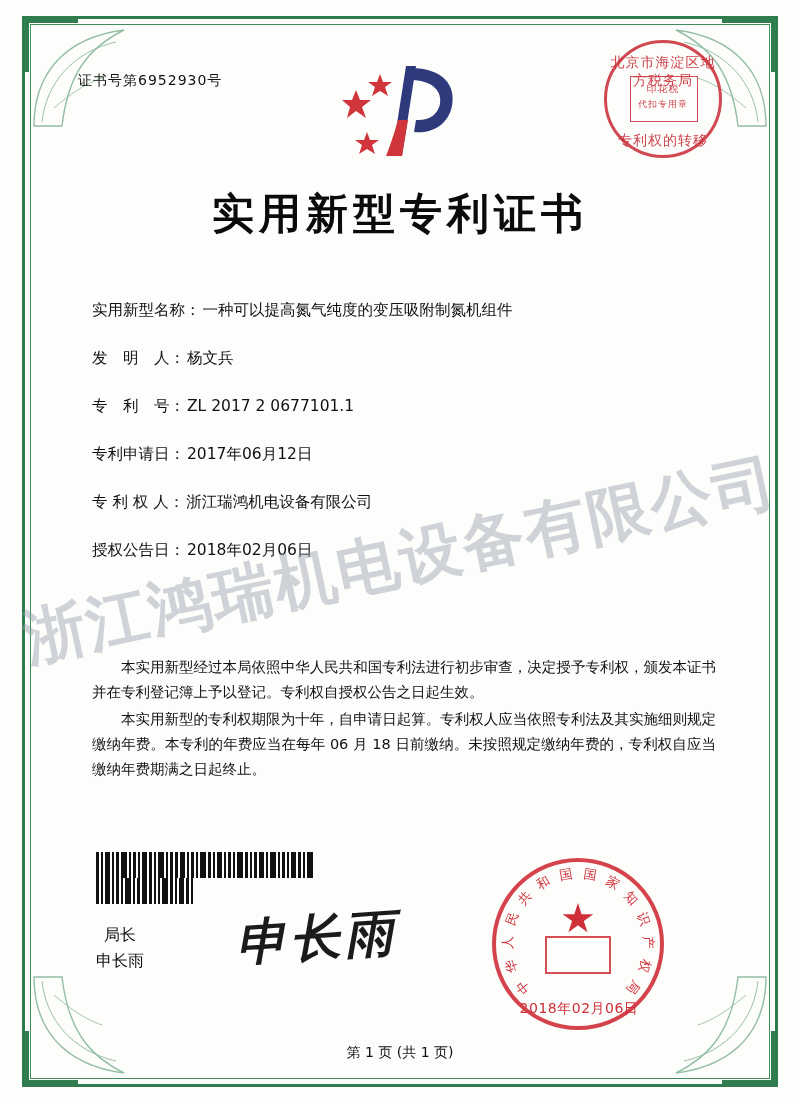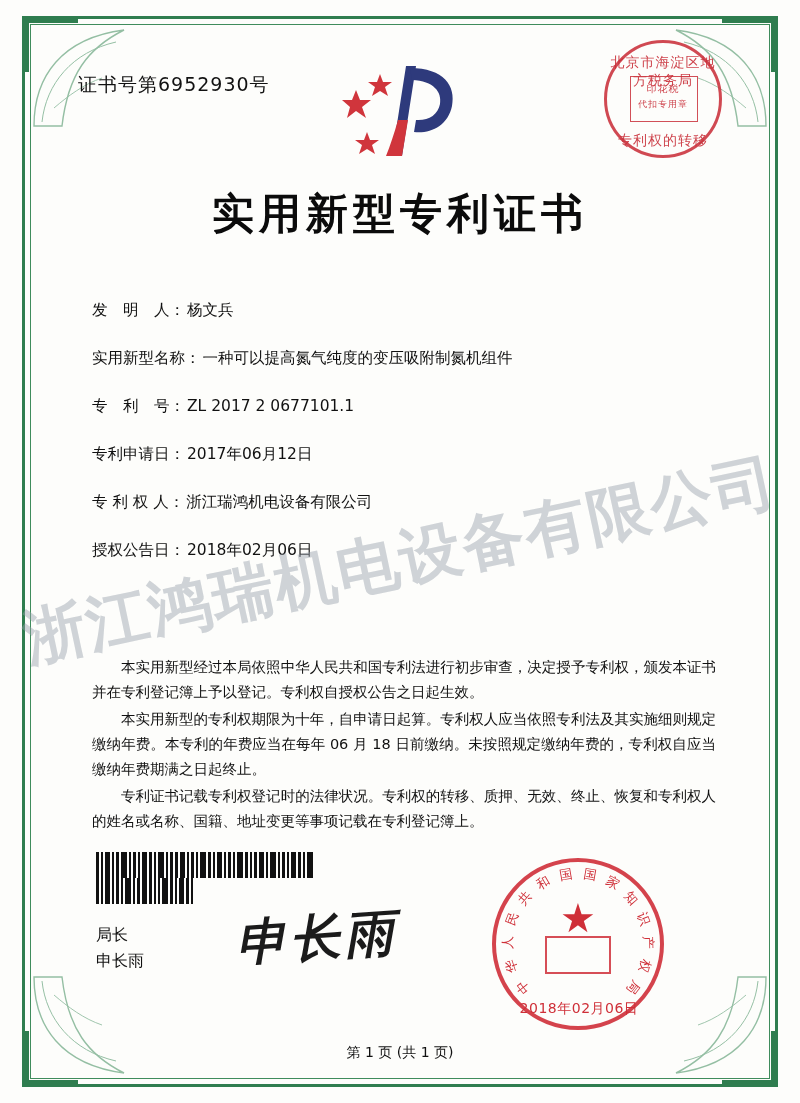--- a/index.html
+++ b/index.html
@@ -73,21 +73,21 @@
   .leaf.tr { right: 28px; top: 22px; transform: scaleX(-1); }
   .leaf.bl { left: 28px; bottom: 22px; transform: scaleY(-1); }
   .leaf.br { right: 28px; bottom: 22px; transform: scale(-1,-1); }
 
   
   .cert-number {
     position: absolute;
     left: 78px;
     top: 72px;
     font-family: "DejaVu Sans", sans-serif;
-    font-size: 19px;
+    font-size: 14px;
     color: #111;
     letter-spacing: 1px;
   }
   .logo {
     position: absolute;
     left: 340px;
     top: 60px;
     width: 130px;
     height: 110px;
   }
@@ -200,20 +200,21 @@
 
   
   .sign-block {
     position: absolute;
     left: 96px;
     top: 922px;
     font-family: "DejaVu Sans", sans-serif;
     font-size: 16px;
     color: #111;
     line-height: 26px;
+    text-align: center;
   }
   .handwriting {
     position: absolute;
     left: 236px;
     top: 905px;
     font-family: "DejaVu Serif", serif;
     font-size: 50px;
     font-style: italic;
     font-weight: bold;
     color: #1b1b1b;
@@ -357,26 +358,26 @@
     <div class="arcline l1">北京市海淀区地方税务局</div>
     <div class="arcline l2">印花税</div>
     <div class="arcline l3">代扣专用章</div>
     <div class="arcline l4">专利权的转移</div>
   </div>
 
   <div class="title">实用新型专利证书</div>
 
   <div class="fields">
     <div class="field-row">
+      <span class="label">实用新型名称：</span>
+      <span class="value">一种可以提高氮气纯度的变压吸附制氮机组件</span>
+    </div>
+    <div class="field-row">
       <span class="label">发　明　人：</span>
       <span class="value">杨文兵</span>
-    </div>
-    <div class="field-row">
-      <span class="label">实用新型名称：</span>
-      <span class="value">一种可以提高氮气纯度的变压吸附制氮机组件</span>
     </div>
     <div class="field-row">
       <span class="label">专　利　号：</span>
       <span class="value">ZL 2017 2 0677101.1</span>
     </div>
     <div class="field-row">
       <span class="label">专利申请日：</span>
       <span class="value">2017年06月12日</span>
     </div>
     <div class="field-row">
@@ -385,21 +386,20 @@
     </div>
     <div class="field-row">
       <span class="label">授权公告日：</span>
       <span class="value">2018年02月06日</span>
     </div>
   </div>
 
   <div class="body-text">
     <p>本实用新型经过本局依照中华人民共和国专利法进行初步审查，决定授予专利权，颁发本证书并在专利登记簿上予以登记。专利权自授权公告之日起生效。</p>
     <p>本实用新型的专利权期限为十年，自申请日起算。专利权人应当依照专利法及其实施细则规定缴纳年费。本专利的年费应当在每年 06 月 18 日前缴纳。未按照规定缴纳年费的，专利权自应当缴纳年费期满之日起终止。</p>
-    <p>专利证书记载专利权登记时的法律状况。专利权的转移、质押、无效、终止、恢复和专利权人的姓名或名称、国籍、地址变更等事项记载在专利登记簿上。</p>
   </div>
 
   <div class="barcode" id="barcode"><span style="width: 3px;"></span><span style="width: 2px;"></span><span style="width: 5px;"></span><span style="width: 2px;"></span><span style="width: 3px;"></span><span style="width: 6px;"></span><span style="width: 2px;"></span><span style="width: 3px;"></span><span style="width: 2px;"></span><span style="width: 5px;"></span><span style="width: 3px;"></span><span style="width: 2px;"></span><span style="width: 6px;"></span><span style="width: 2px;"></span><span style="width: 3px;"></span><span style="width: 3px;"></span><span style="width: 5px;"></span><span style="width: 2px;"></span><span style="width: 3px;"></span><span style="width: 2px;"></span><span style="width: 6px;"></span><span style="width: 3px;"></span><span style="width: 2px;"></span><span style="width: 5px;"></span><span style="width: 2px;"></span><span style="width: 3px;"></span><span style="width: 2px;"></span><span style="width: 6px;"></span><span style="width: 3px;"></span><span style="width: 2px;"></span><span style="width: 3px;"></span><span style="width: 5px;"></span><span style="width: 2px;"></span><span style="width: 6px;"></span><span style="width: 2px;"></span><span style="width: 3px;"></span><span style="width: 2px;"></span><span style="width: 5px;"></span><span style="width: 3px;"></span><span style="width: 2px;"></span><span style="width: 6px;"></span><span style="width: 3px;"></span><span style="width: 2px;"></span><span style="width: 5px;"></span><span style="width: 2px;"></span><span style="width: 3px;"></span><span style="width: 2px;"></span><span style="width: 6px;"></span><span style="width: 2px;"></span><span style="width: 3px;"></span><span style="width: 5px;"></span><span style="width: 3px;"></span><span style="width: 2px;"></span><span style="width: 2px;"></span><span style="width: 6px;"></span><span style="width: 3px;"></span><span style="width: 2px;"></span><span style="width: 5px;"></span><span style="width: 3px;"></span><span style="width: 2px;"></span></div>
 
   <div class="sign-block">
     <div>局长</div>
     <div>申长雨</div>
   </div>
   <div class="handwriting">申长雨</div>
 

